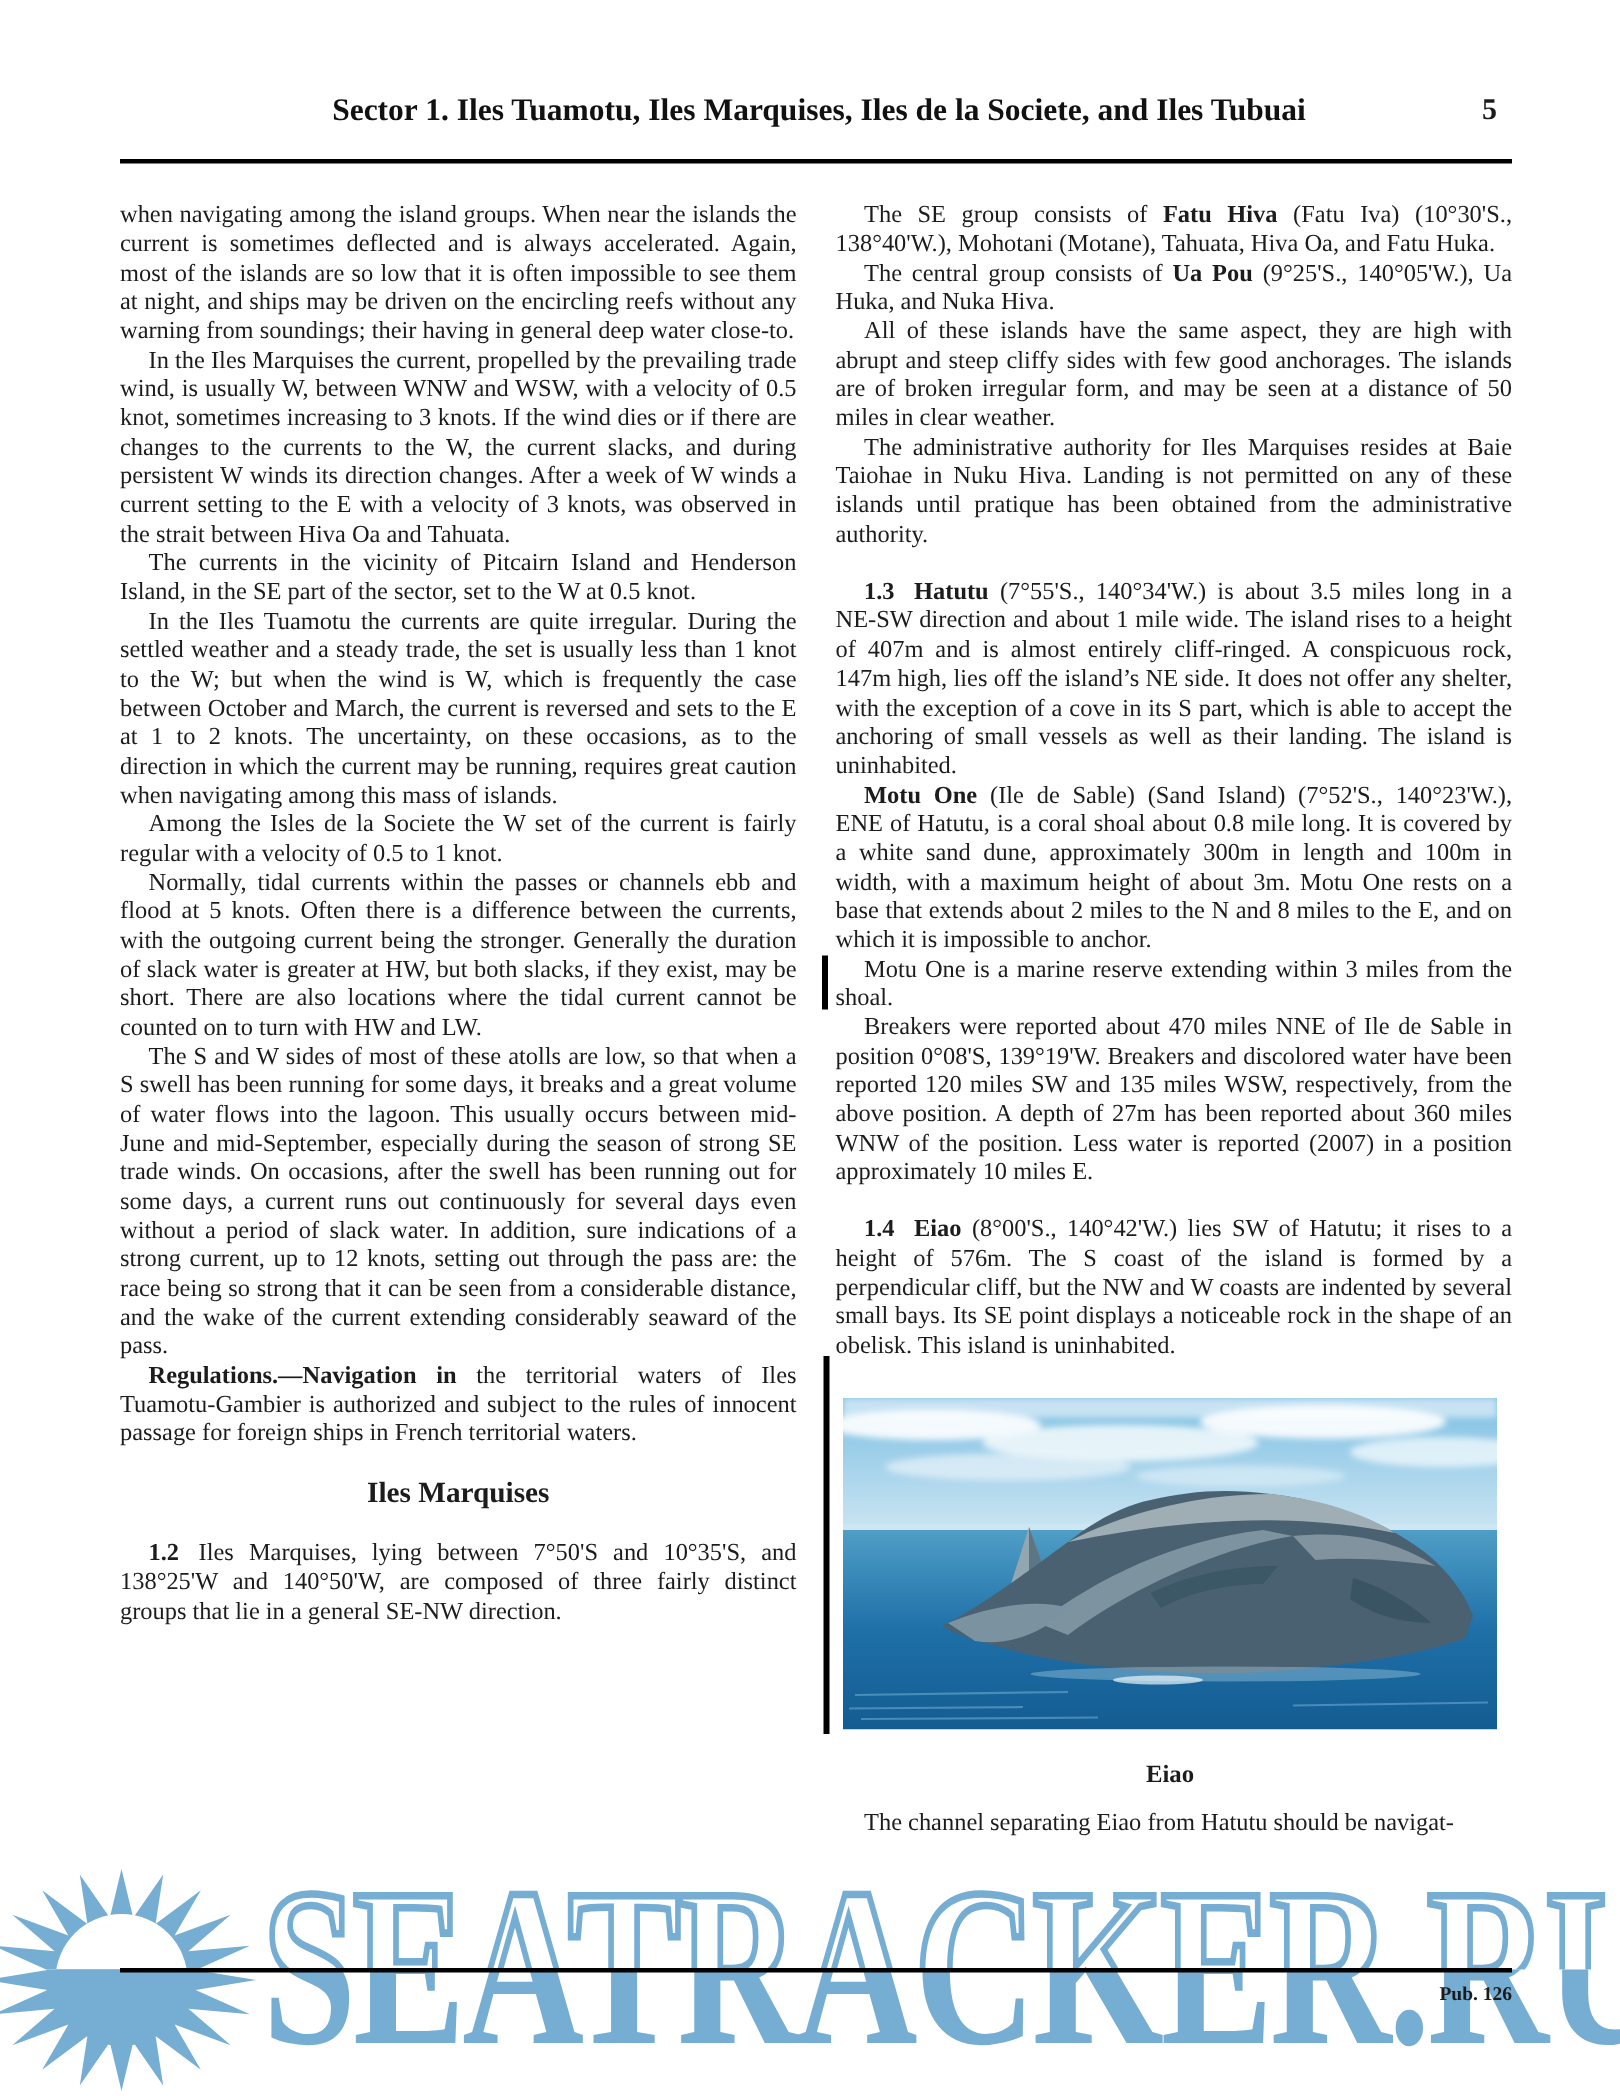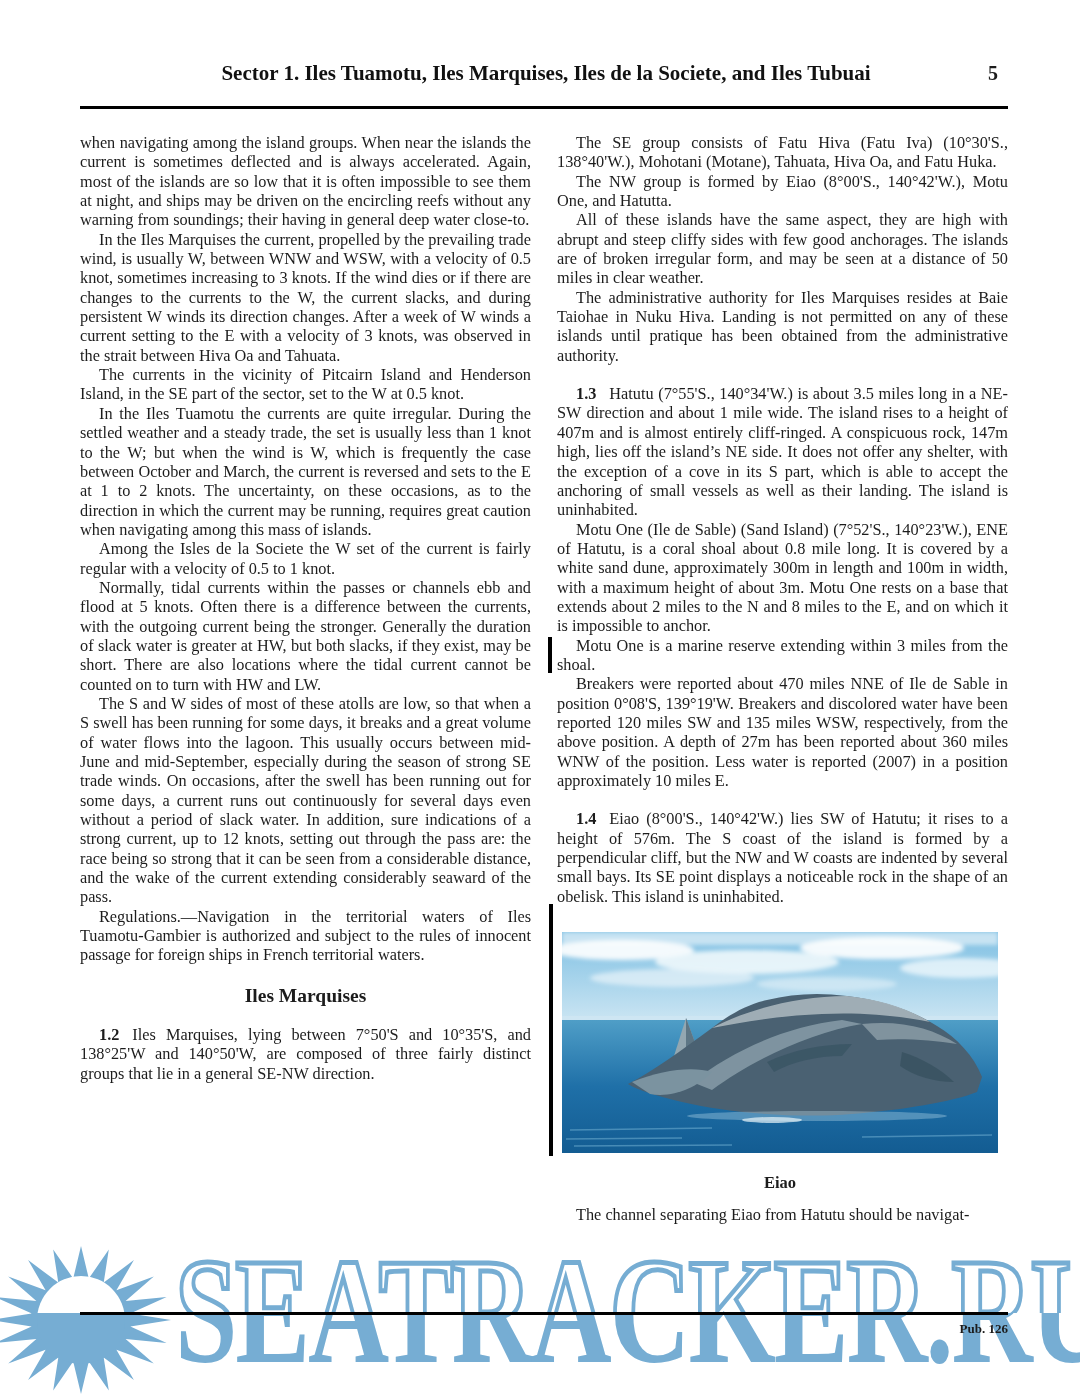--- a/index.html
+++ b/index.html
@@ -10,21 +10,21 @@
   .hdr-num{top:62px;left:988px;font-weight:bold;font-size:20px;}
   .rule{left:80px;width:928px;height:3px;background:#000;}
   .rule-top{top:106px;}
   .rule-bot{top:1312px;}
   .col{top:133px;width:451px;font-size:16.3px;line-height:19.35px;text-align:justify;}
   .col-left{left:80px;}
   .col-right{left:557px;}
   .col p{margin:0;text-indent:19px;position:relative;}
   .col p.noindent{text-indent:0;}
   .gap-before{margin-top:19px !important;}
-  .bold{font-weight:normal;}
+  .bold{font-weight:bold;}
   .secnum{font-weight:bold;}
   .secgap{display:inline-block;width:13px;}
   h2.subhead{font-size:19.5px;font-weight:bold;margin:21px 0 20px 0;text-align:center;}
   .changebar{position:absolute;left:-9px;top:1px;bottom:1px;width:4px;background:#000;}
   .figure{position:relative;margin:26px 0 0 5px;width:436px;}
   .figure .changebar-fig{position:absolute;left:-13px;top:-28px;width:4px;height:252px;background:#000;}
   .photo{display:block;width:436px;height:221px;}
   .figcaption{text-align:center;font-weight:bold;font-size:16.5px;margin-top:20px;}
   .after-fig{margin-top:13px !important;}
   .pub{top:1321px;left:558px;width:450px;text-align:right;font-weight:bold;font-size:13px;}
@@ -71,21 +71,21 @@
   <p>Among the Isles de la Societe the W set of the current is fairly regular with a velocity of 0.5 to 1 knot.</p>
   <p>Normally, tidal currents within the passes or channels ebb and flood at 5 knots. Often there is a difference between the currents, with the outgoing current being the stronger. Generally the duration of slack water is greater at HW, but both slacks, if they exist, may be short. There are also locations where the tidal current cannot be counted on to turn with HW and LW.</p>
   <p>The S and W sides of most of these atolls are low, so that when a S swell has been running for some days, it breaks and a great volume of water flows into the lagoon. This usually occurs between mid-June and mid-September, especially during the season of strong SE trade winds. On occasions, after the swell has been running out for some days, a current runs out continuously for several days even without a period of slack water. In addition, sure indications of a strong current, up to 12 knots, setting out through the pass are: the race being so strong that it can be seen from a considerable distance, and the wake of the current extending considerably seaward of the pass.</p>
   <p><span class="bold">Regulations.—Navigation in</span><span> the territorial waters of Iles Tuamotu-Gambier is authorized and subject to the rules of innocent passage for foreign ships in French territorial waters.</span></p>
   <h2 class="subhead">Iles Marquises</h2>
   <p><span class="secnum">1.2</span><span class="secgap"></span><span>Iles Marquises, lying between 7°50'S and 10°35'S, and 138°25'W and 140°50'W, are composed of three fairly distinct groups that lie in a general SE-NW direction.</span></p>
 </div>
 
 <div class="layer col col-right">
   <p><span>The SE group consists of </span><span class="bold">Fatu Hiva</span><span> (Fatu Iva) (10°30'S., 138°40'W.), Mohotani (Motane), Tahuata, Hiva Oa, and Fatu Huka.</span></p>
-  <p><span>The NW group is formed by </span><span class="bold">Eiao</span><span> (8°00'S., 140°42'W.), Motu One, and Hatutta.</span></p>
+  <p><span>The central group consists of </span><span class="bold">Ua Pou</span><span> (9°25'S., 140°05'W.), Ua Huka, and Nuka Hiva.</span></p>
   <p>All of these islands have the same aspect, they are high with abrupt and steep cliffy sides with few good anchorages. The islands are of broken irregular form, and may be seen at a distance of 50 miles in clear weather.</p>
   <p>The administrative authority for Iles Marquises resides at Baie Taiohae in Nuku Hiva. Landing is not permitted on any of these islands until pratique has been obtained from the administrative authority.</p>
   <p class="gap-before"><span class="secnum">1.3</span><span class="secgap"></span><span class="bold">Hatutu</span><span> (7°55'S., 140°34'W.) is about 3.5 miles long in a NE-SW direction and about 1 mile wide. The island rises to a height of 407m and is almost entirely cliff-ringed. A conspicuous rock, 147m high, lies off the island’s NE side. It does not offer any shelter, with the exception of a cove in its S part, which is able to accept the anchoring of small vessels as well as their landing. The island is uninhabited.</span></p>
   <p><span class="bold">Motu One</span><span> (Ile de Sable) (Sand Island) (7°52'S., 140°23'W.), ENE of Hatutu, is a coral shoal about 0.8 mile long. It is covered by a white sand dune, approximately 300m in length and 100m in width, with a maximum height of about 3m. Motu One rests on a base that extends about 2 miles to the N and 8 miles to the E, and on which it is impossible to anchor.</span></p>
   <p><span class="changebar"></span><span>Motu One is a marine reserve extending within 3 miles from the shoal.</span></p>
   <p>Breakers were reported about 470 miles NNE of Ile de Sable in position 0°08'S, 139°19'W. Breakers and discolored water have been reported 120 miles SW and 135 miles WSW, respectively, from the above position. A depth of 27m has been reported about 360 miles WNW of the position. Less water is reported (2007) in a position approximately 10 miles E.</p>
   <p class="gap-before"><span class="secnum">1.4</span><span class="secgap"></span><span class="bold">Eiao</span><span> (8°00'S., 140°42'W.) lies SW of Hatutu; it rises to a height of 576m. The S coast of the island is formed by a perpendicular cliff, but the NW and W coasts are indented by several small bays. Its SE point displays a noticeable rock in the shape of an obelisk. This island is uninhabited.</span></p>
 
   <div class="figure">
     <span class="changebar-fig"></span>

